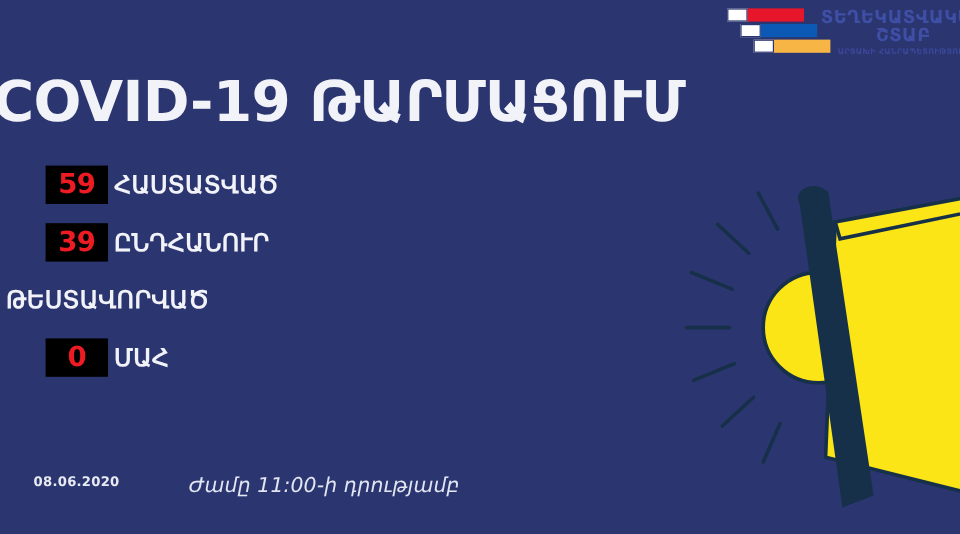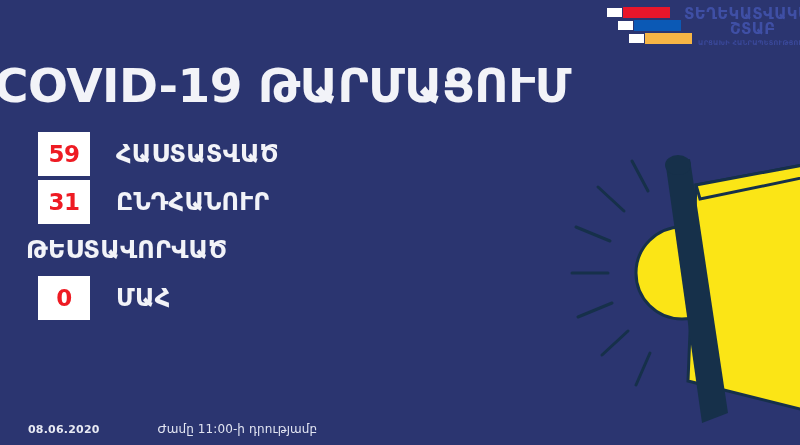--- a/index.html
+++ b/index.html
@@ -105,67 +105,69 @@
     width: 560px;
   }
   .stat-row {
     display: flex;
     align-items: center;
     height: 48px;
   }
   .badge {
     flex: none;
     min-width: 52px;
-    height: 44px;
+    height: 32px;
     margin-left: 38px;
-    background: #ffffff;
+    background: #000000;
     color: #ee1b23;
     font-size: 23px;
     font-weight: bold;
     display: flex;
     align-items: center;
     justify-content: center;
     padding: 0 4px;
     box-sizing: border-box;
     letter-spacing: -0.5px;
   }
   .stat-row.wide .badge {
     margin-left: 34px;
     min-width: 60px;
   }
   .stat-label {
-    margin-left: 26px;
+    margin-left: 5px;
     color: #f2f3f8;
-    font-size: 24px;
+    font-size: 20px;
     font-weight: bold;
     letter-spacing: 0.2px;
     white-space: nowrap;
+    font-family: Liberation Serif, serif;
   }
 
   
   .footer {
     position: absolute;
     left: 0;
-    bottom: 9px;
+    bottom: 30px;
     width: 420px;
     display: flex;
-    align-items: center;
+    align-items: flex-start;
   }
   .footer-date {
     margin-left: 28px;
     color: #e8eaf3;
     font-size: 11px;
     font-weight: bold;
     letter-spacing: 0.2px;
   }
   .footer-time {
     margin-left: 58px;
     color: #e2e5f2;
-    font-size: 12px;
+    font-size: 17px;
     letter-spacing: 0.1px;
+    font-style: italic;
   }
 
   
   .art {
     position: absolute;
     right: 0;
     bottom: 0;
     width: 230px;
     height: 300px;
     pointer-events: none;
@@ -202,21 +204,21 @@
   <div class="title">COVID-19 ԹԱՐՄԱՑՈՒՄ</div>
 
   <div class="stats">
 
     <div class="stat-row">
       <div class="badge">59</div>
       <div class="stat-label">ՀԱՍՏԱՏՎԱԾ</div>
     </div>
 
     <div class="stat-row">
-      <div class="badge">31</div>
+      <div class="badge">39</div>
       <div class="stat-label">ԸՆԴՀԱՆՈՒՐ</div>
     </div>
 
     <div class="stat-row">
       <div class="stat-label">ԹԵՍՏԱՎՈՐՎԱԾ</div>
     </div>
 
     <div class="stat-row">
       <div class="badge">0</div>
       <div class="stat-label">ՄԱՀ</div>

